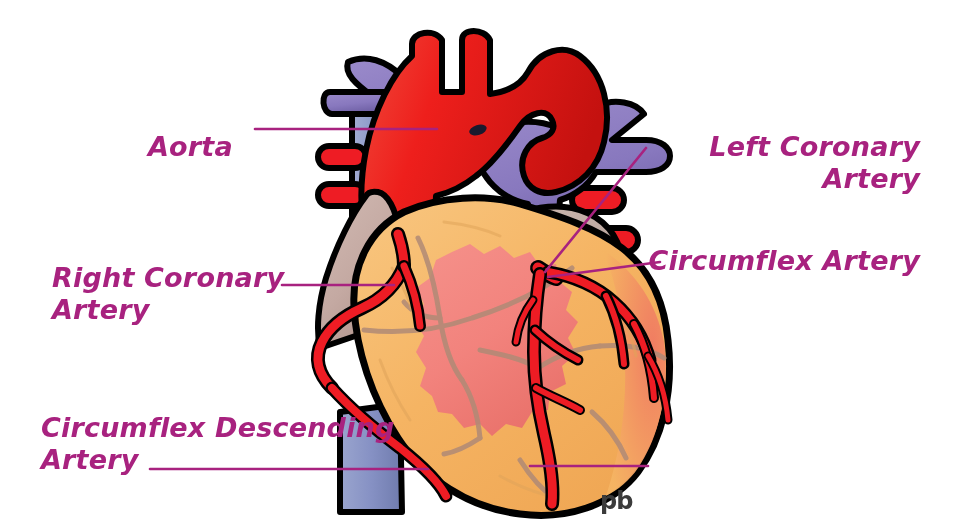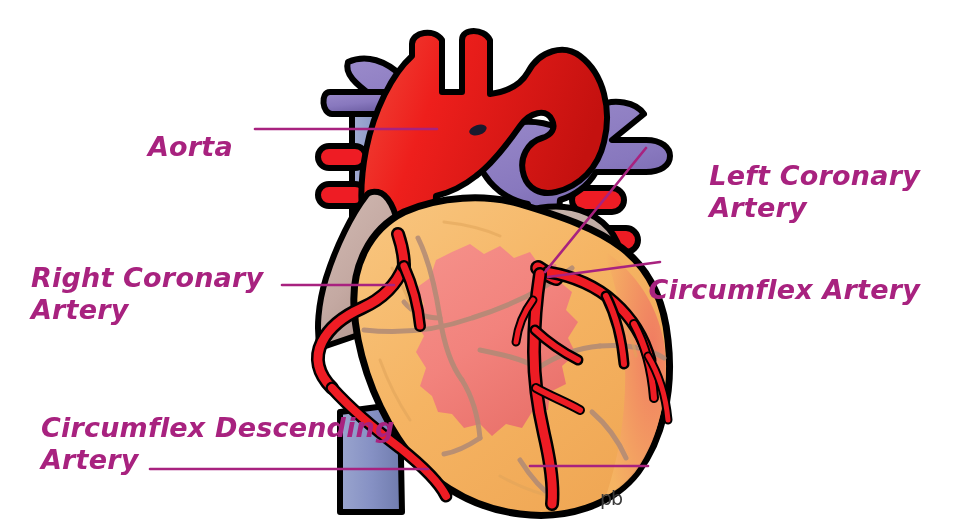--- a/index.html
+++ b/index.html
@@ -29,39 +29,40 @@
     color: #A8227F;
     font-family: "DejaVu Sans", sans-serif;
     font-style: italic;
     font-weight: bold;
     font-size: 27px;
     line-height: 1.17;
     letter-spacing: 0.2px;
     white-space: pre-line;
     user-select: none;
   }
-  .label.right { text-align: left; margin-top: 29px; }
+  .label.right { text-align: right; }
   .label.left  { text-align: left; }
 
   #lbl-aorta   { left: 148px; top: 110px; margin-top: 21px; }
   #lbl-lca     { right: 52px; top: 131px; }
   #lbl-cx      { right: 52px; top: 245px; }
-  #lbl-rca     { left: 31px;  top: 262px; }
+  #lbl-rca     { left: 52px;  top: 262px; }
   #lbl-pda     { left: 41px;  top: 412px; }
   #lbl-lad     { right: 44px; top: 408px; }
 
   .sig {
     position: absolute;
     left: 600px;
     top: 487px;
     font-family: "DejaVu Sans", sans-serif;
-    font-size: 19px;
+    font-size: 24px;
     color: #3b3b3b;
     letter-spacing: -1px;
     user-select: none;
+    font-weight: bold;
   }
 </style>
 </head>
 <body>
 
 <div id="stage">
 
   <svg id="art" viewBox="0 0 972 530" xmlns="http://www.w3.org/2000/svg">
     <defs>
       <linearGradient id="gAorta" x1="0" y1="0" x2="1" y2="0.3">

